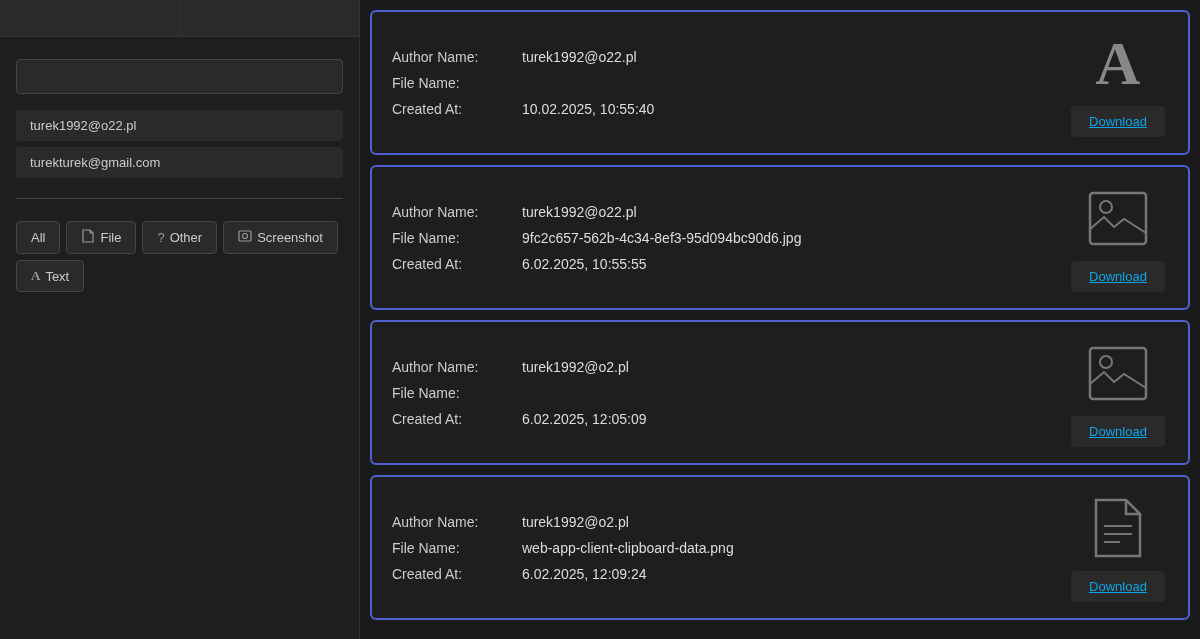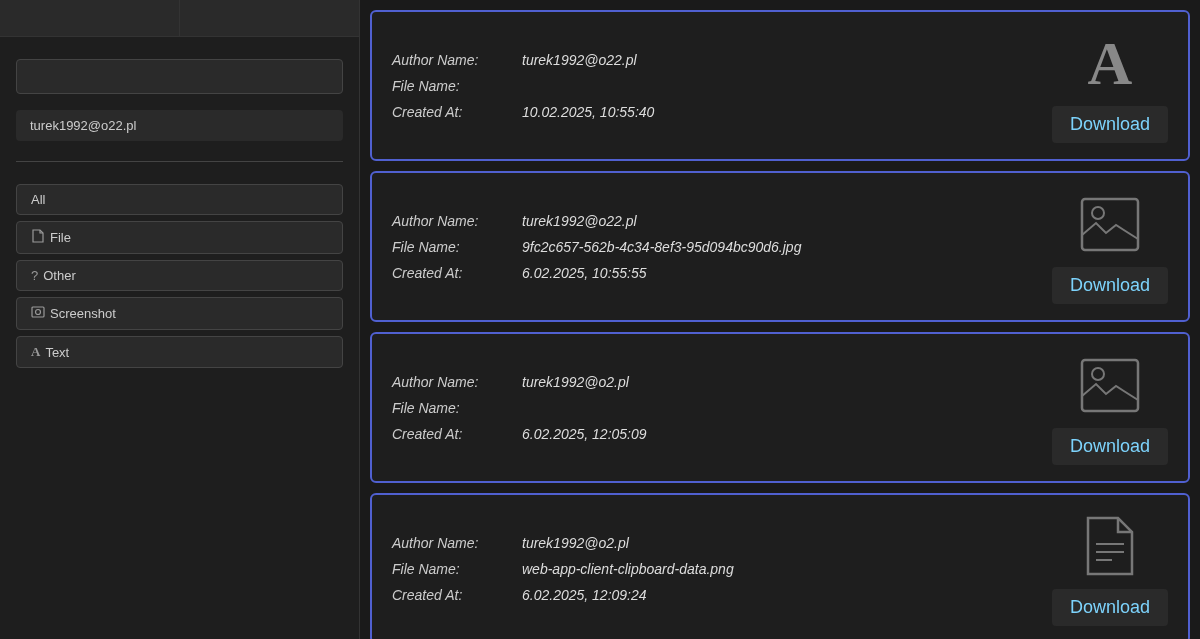--- a/index.html
+++ b/index.html
@@ -104,21 +104,20 @@
       text-align: center;
       color: #aaa;
       font-size: 13px;
       margin-bottom: 10px;
     }
 
     .clip-types-grid {
       display: flex;
       flex-wrap: wrap;
       gap: 6px;
-      flex-direction: column;
     }
 
     .type-btn {
       background: #2a2a2a;
       border: 1px solid #444;
       border-radius: 4px;
       color: #ccc;
       padding: 7px 14px;
       font-size: 13px;
       cursor: pointer;
@@ -160,21 +159,20 @@
       border-radius: 6px;
       background: #1e1e1e;
       padding: 16px 20px;
       display: flex;
       align-items: center;
       gap: 16px;
     }
 
     .card-info {
       flex: 1;
-      font-style: italic;
     }
 
     .info-row {
       display: flex;
       align-items: baseline;
       margin-bottom: 10px;
     }
 
     .info-row:last-child {
       margin-bottom: 0;
@@ -227,43 +225,45 @@
     
     .icon-doc {
       width: 52px;
       height: 60px;
     }
 
     .download-btn {
       background: #2a2a2a;
       border: none;
       border-radius: 4px;
-      color: #7dd3fc;
+      color: #0ea5e9;
       padding: 8px 18px;
-      font-size: 18px;
+      font-size: 13px;
       cursor: pointer;
       white-space: nowrap;
+      text-decoration: underline;
     }
   </style>
 </head>
 <body>
 
 <aside class="sidebar">
   <div class="sidebar-top-buttons">
     <button class="toggle-btn"></button>
     <button class="toggle-btn"></button>
   </div>
 
   <div class="filter-section">
     <div class="filter-label"></div>
     <input class="search-input" type="text" style="">
   </div>
 
   <div class="user-list" id="user-list-container">
       <button class="user-chip">turek1992@o22.pl</button>
+      <button class="user-chip">turekturek@gmail.com</button>
     </div>
 
   <hr class="divider">
 
   <div class="clip-types-section">
     <div class="clip-types-label"></div>
     <div class="clip-types-grid" id="clip-types-container">
         <button class="type-btn">
           <span>All</span>
         </button>

